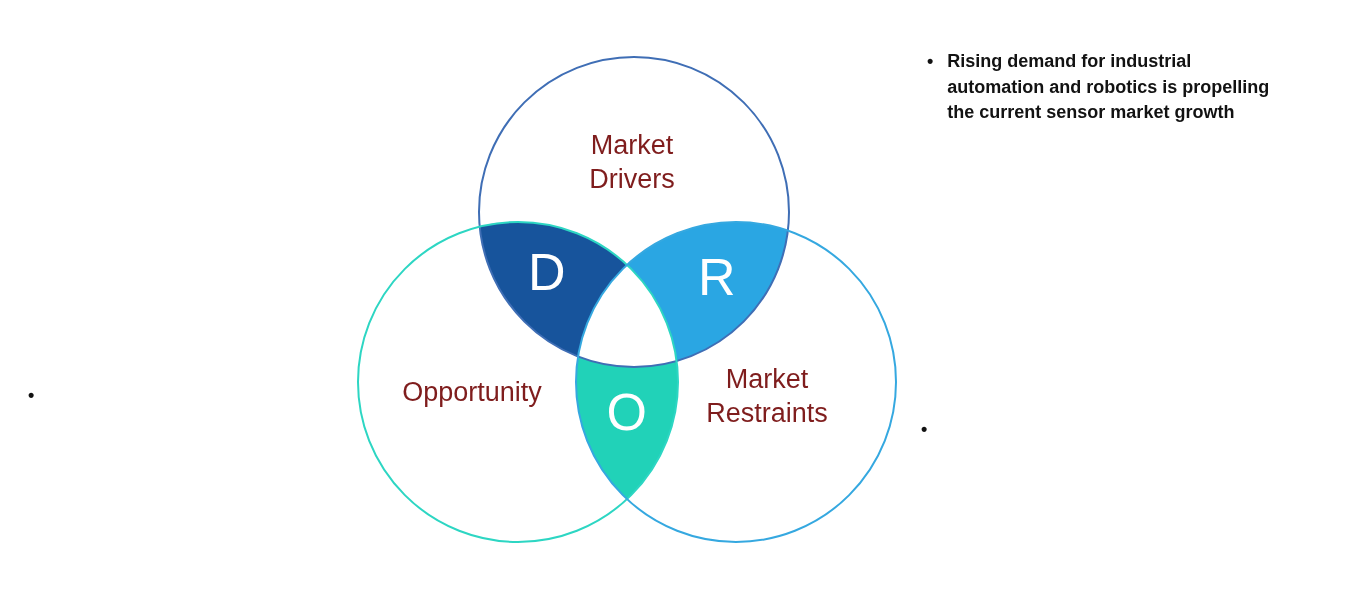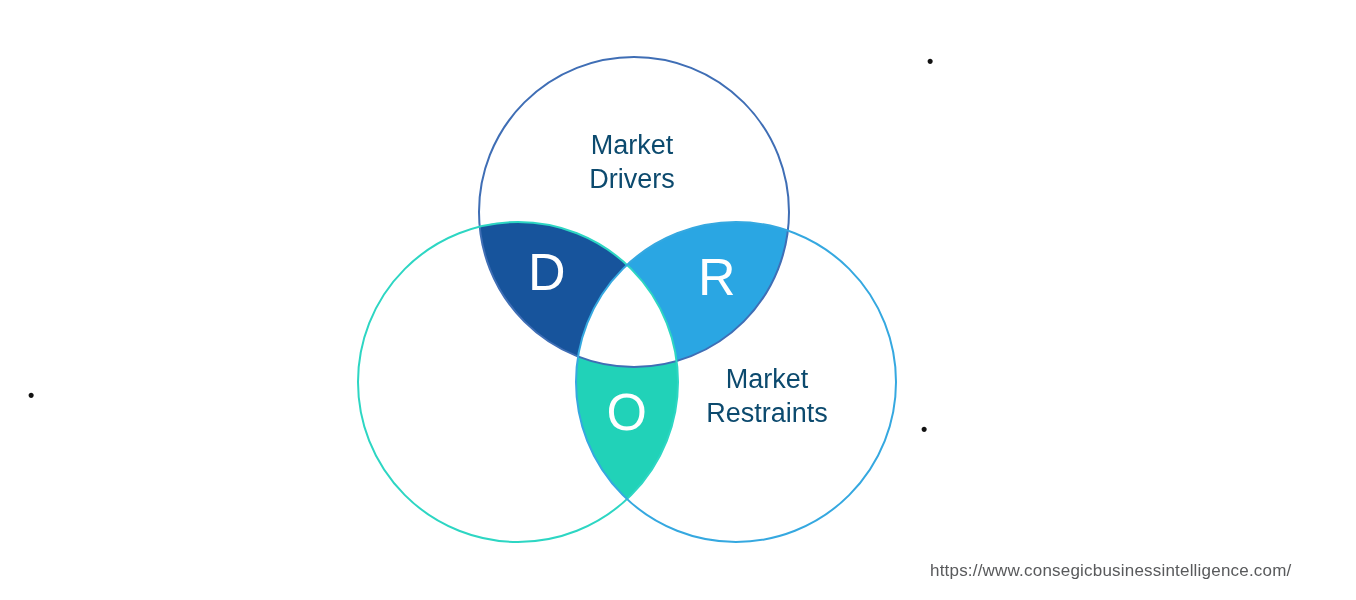--- a/index.html
+++ b/index.html
@@ -27,21 +27,21 @@
     color: #ffffff;
     font-size: 52px;
     font-weight: 400;
     line-height: 1;
     letter-spacing: 0.5px;
     user-select: none;
   }
   .venn-label {
     position: absolute;
     transform: translate(-50%, -50%);
-    color: #0c4a6e;
+    color: #7f1d1d;
     font-size: 27px;
     font-weight: 400;
     line-height: 34px;
     text-align: center;
     white-space: pre-line;
   }
   .bullet {
     position: absolute;
     display: flex;
     align-items: flex-start;
@@ -117,30 +117,33 @@
     <use href="#cLeft" fill="none" stroke-width="2" stroke="#2dd6c3"></use>
     <use href="#cRight" fill="none" stroke-width="2" stroke="#35a8e0"></use>
   </svg>
 
   <div class="venn-letter" style="left:547px; top:272px;">D</div>
   <div class="venn-letter" style="left:717px; top:277px;">R</div>
   <div class="venn-letter" style="left:627px; top:412px;">O</div>
 
   <div class="venn-label" style="left:632px; top:162px;">Market
 Drivers</div>
+  <div class="venn-label" style="left:472px; top:392px;">Opportunity</div>
   <div class="venn-label" style="left:767px; top:396px;">Market
 Restraints</div>
 
   <div class="bullet" style="left:927px; top:49px; width:420px;">
     <span class="marker">•</span>
+    <span class="text">Rising demand for industrial
+automation and robotics is propelling
+the current sensor market growth</span>
   </div>
 
   <div class="bullet" style="left:28px; top:383px; width:330px;">
     <span class="marker">•</span>
   </div>
 
   <div class="bullet" style="left:921px; top:417px; width:430px;">
     <span class="marker">•</span>
   </div>
 
-  <div class="source-url">https://www.consegicbusinessintelligence.com/</div>
 
 </div>
 
 </body></html>

